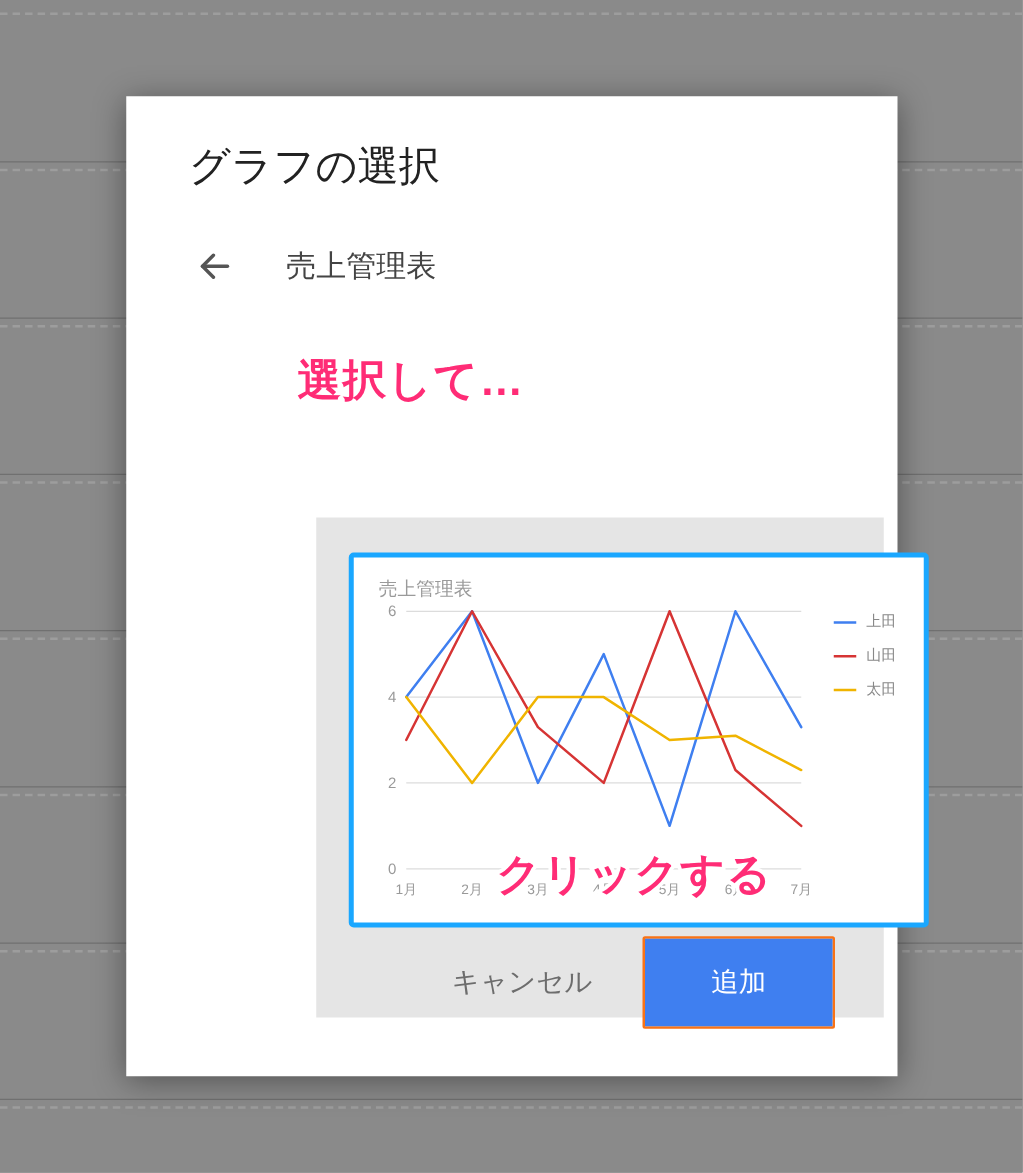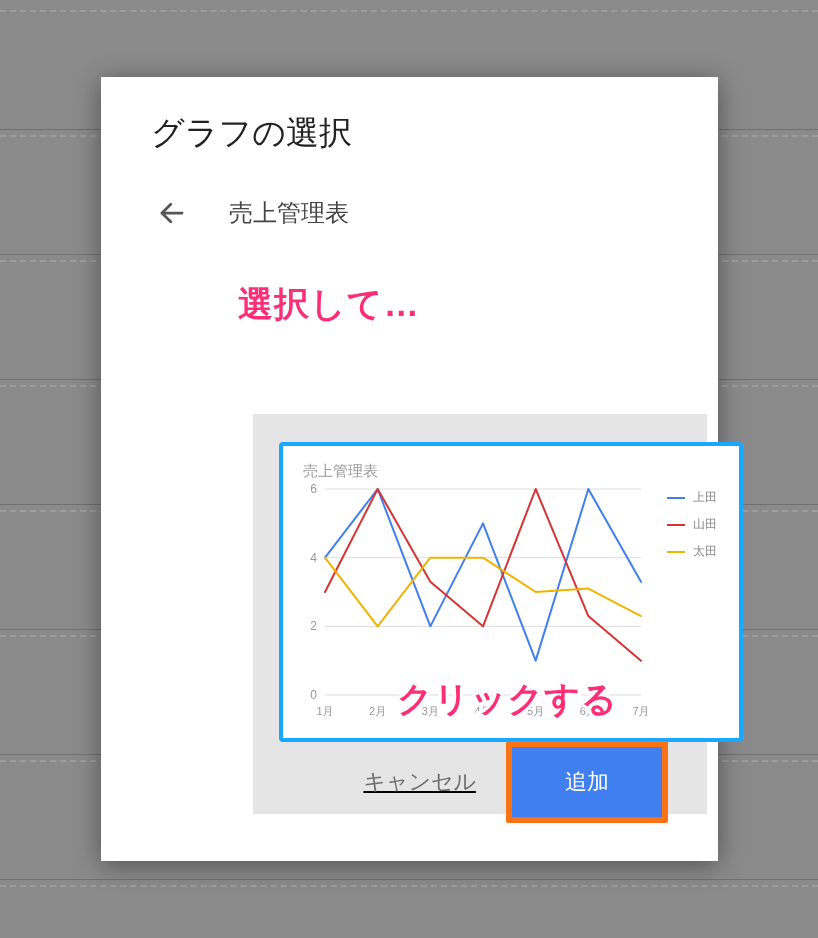--- a/index.html
+++ b/index.html
@@ -116,33 +116,32 @@
   }
   .swatch {
     width: 18px; height: 2px;
   }
 
   .button-row {
     position: absolute;
     right: 50px; bottom: 38px;
     display: flex;
     align-items: center;
-    gap: 22px;
-    text-decoration: underline;
+    gap: 32px;
   }
   .btn-cancel {
     font-size: 22px;
     color: #6d6d6d;
     background: none;
     border: none;
     padding: 10px 8px;
     cursor: pointer;
   }
   .btn-add-wrap {
-    border: 6px solid #f97316;
+    border: 2px solid #f97316;
     border-radius: 2px;
     display: inline-block;
   }
   .btn-add {
     font-size: 22px;
     color: #fff;
     background: #3f7ff0;
     border: none;
     padding: 20px 40px;
     cursor: pointer;

